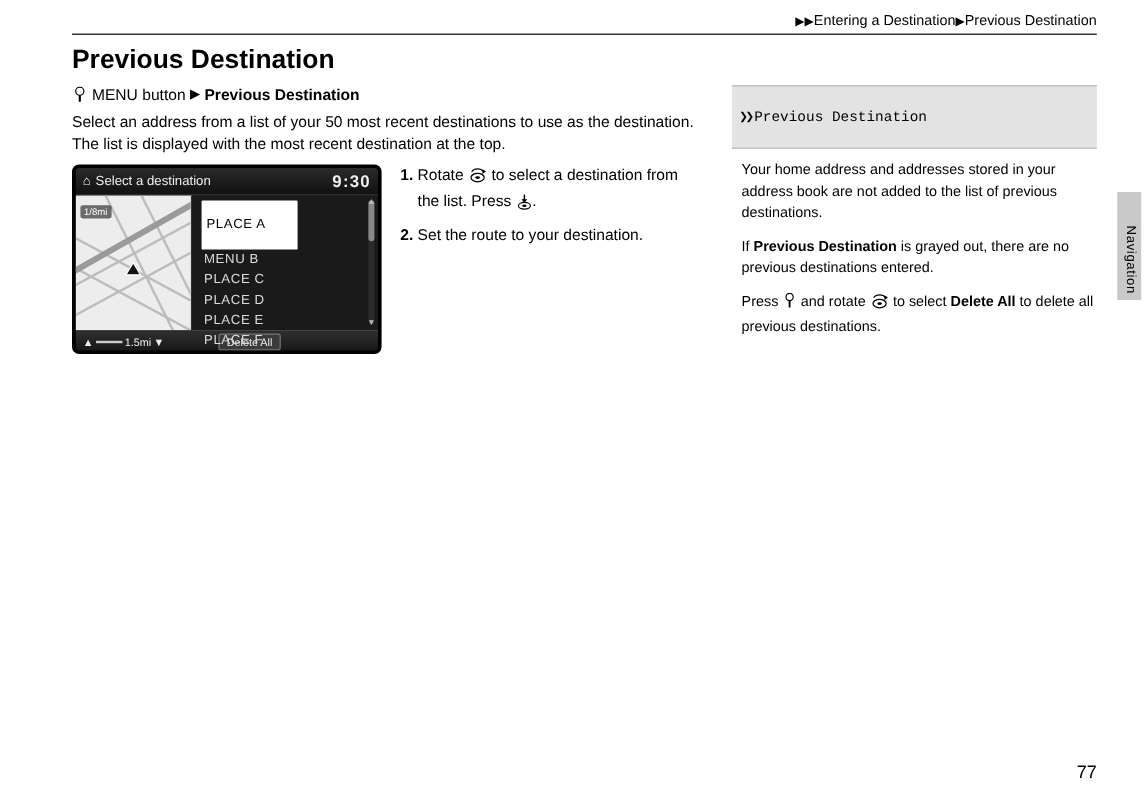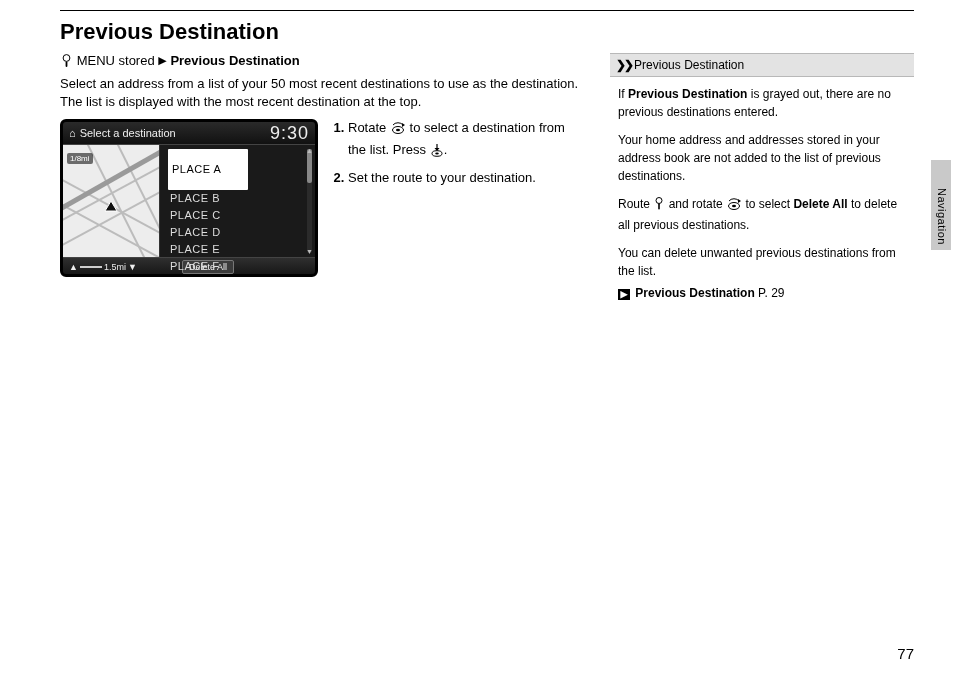--- a/index.html
+++ b/index.html
@@ -11,21 +11,21 @@
   .columns{display:flex;gap:30px;}
   .col-left{flex:0 0 520px;}
   .col-right{flex:1;}
   .menuline{font-size:13px;margin-bottom:4px;}
   .menuline .tri{font-size:11px;display:inline-block;transform:translateY(-1px);}
   .intro{font-size:13px;line-height:1.4;margin-bottom:8px;}
   .imgrow{display:flex;gap:14px;align-items:flex-start;}
   .device{width:258px;height:158px;border:3px solid #000;border-radius:6px;background:#000;box-sizing:border-box;position:relative;overflow:hidden;font-family:Arial,sans-serif;}
   .dev-head{height:22px;background:linear-gradient(#2a2a2a,#111);display:flex;align-items:center;justify-content:space-between;padding:0 6px;color:#eee;font-size:11px;border-bottom:1px solid #444;}
   .dev-head .home{font-size:11px;margin-right:4px;}
-  .dev-head .clock{font-size:18px;font-weight:400;letter-spacing:1px;}
+  .dev-head .clock{font-size:14px;font-weight:700;letter-spacing:1px;}
   .dev-body{display:flex;height:112px;}
   .dev-map{flex:0 0 96px;background:#e9e9e9;position:relative;border-right:1px solid #333;overflow:hidden;}
   .dev-map svg{position:absolute;inset:0;width:100%;height:100%;}
   .dev-map .tag{position:absolute;top:8px;left:4px;font-size:8px;background:rgba(0,0,0,.55);color:#fff;padding:1px 3px;border-radius:2px;}
   .dev-list{flex:1;background:#1a1a1a;padding:4px 8px 4px 10px;display:flex;flex-direction:column;justify-content:flex-start;position:relative;}
   .dev-item{color:#ddd;font-size:11px;line-height:17px;letter-spacing:.5px;height:17px;}
   .dev-item.sel{background:#fff;color:#000;padding:12px 4px;margin-left:-2px;border-radius:1px;font-weight:400;width:72px;}
   .dev-scroll{position:absolute;right:3px;top:4px;width:5px;height:104px;background:#2b2b2b;border-radius:2px;}
   .dev-scroll::before{content:"";position:absolute;top:0;left:0;right:0;height:34px;background:#888;border-radius:2px;}
   .dev-scroll .up,.dev-scroll .dn{position:absolute;left:-1px;font-size:7px;color:#bbb;}
@@ -34,48 +34,51 @@
   .dev-foot{height:18px;background:linear-gradient(#2f2f2f,#151515);display:flex;align-items:center;justify-content:space-between;padding:0 6px;color:#eee;font-size:9px;border-top:1px solid #444;}
   .dev-foot .scale{display:flex;align-items:center;gap:2px;}
   .dev-foot .scale .bar{width:22px;height:2px;background:#ccc;position:relative;}
   .dev-foot .da{background:#3b3b3b;border:1px solid #777;padding:1px 6px;border-radius:2px;font-size:9px;}
   .steps{flex:1;font-size:13px;line-height:1.45;}
   .steps ol{margin:0;padding:0 0 0 16px;}
   .steps li{margin-bottom:6px;}
   .steps li::marker{font-weight:700;}
   .linkref{margin-top:2px;font-size:12px;}
   .linkref .sq{display:inline-block;width:12px;height:11px;background:#000;color:#fff;font-size:9px;line-height:11px;text-align:center;font-weight:700;vertical-align:0;margin-right:2px;}
-  .info-head{background:#e3e3e3;border-top:1px solid #b8b8b8;border-bottom:1px solid #b8b8b8;font-size:12px;padding:4px 6px;margin-bottom:8px;}
+  .info-head{background:#e3e3e3;border-top:1px solid #b8b8b8;border-bottom:1px solid #b8b8b8;font-size:12px;padding:18px 6px;margin-bottom:8px;font-family:Liberation Mono, monospace;}
   .info-head .dbl{font-weight:700;letter-spacing:-2px;margin-right:2px;}
   .note{font-size:12px;line-height:1.5;margin-bottom:10px;padding:0 2px 0 8px;}
   .side-tab{position:absolute;right:3px;top:160px;width:20px;height:90px;background:#c9c9c9;}
   .side-label{position:absolute;right:6px;top:188px;font-size:11px;writing-mode:vertical-rl;letter-spacing:.5px;}
-  .pagenum{position:absolute;right:40px;bottom:12px;font-size:15px;}
+  .pagenum{position:absolute;right:40px;bottom:22px;font-size:15px;}
   .ico{display:inline-block;vertical-align:-3px;}
   b{font-weight:700;}
 </style>
 </head>
 <body>
 <div class="page">
 
+  <div class="breadcrumb">
+    <span class="tri">▶</span><span class="tri">▶</span><span>Entering a Destination</span><span class="tri">▶</span><span>Previous Destination</span>
+  </div>
   <hr class="rule">
 
   <h1 class="title">Previous Destination</h1>
 
   <div class="columns">
     <div class="col-left">
 
       <div class="menuline">
         <span class="ico">
           <svg width="13" height="14" viewBox="0 0 13 14">
               <circle cx="6.5" cy="4" r="3.4" fill="none" stroke="#000" stroke-width="1"></circle>
               <rect x="5.6" y="7.5" width="1.8" height="5.5" rx="0.9" fill="#000"></rect>
             </svg>
         </span>
-        <span>MENU stored</span>
+        <span>MENU button</span>
         <span class="tri">▶</span>
         <b>Previous Destination</b>
       </div>
 
       <div class="intro">Select an address from a list of your 50 most recent destinations to use as the destination. The list is displayed with the most recent destination at the top.</div>
 
       <div class="imgrow">
         <div class="device">
           <div class="dev-head">
             <span><span class="home">⌂</span><span>Select a destination</span></span>
@@ -95,21 +98,21 @@
                 </g>
                 <g stroke="#9a9a9a" stroke-width="5" fill="none">
                     <path d="M-10 68 L110 0"></path>
                   </g>
                 <polygon points="48,56 54,66 42,66" fill="#111" stroke="#fff" stroke-width="1"></polygon>
               </svg>
               <div class="tag">1/8mi</div>
             </div>
             <div class="dev-list">
               <div class="dev-item sel">PLACE A</div>
-              <div class="dev-item">PLACE B</div>
+              <div class="dev-item">MENU B</div>
               <div class="dev-item">PLACE C</div>
               <div class="dev-item">PLACE D</div>
               <div class="dev-item">PLACE E</div>
               <div class="dev-item">PLACE F</div>
               <div class="dev-scroll">
                   <span class="up">▲</span>
                   <span class="dn">▼</span>
                 </div>
             </div>
           </div>
@@ -145,42 +148,34 @@
             </li>
           </ol>
         </div>
       </div>
     </div>
 
     <div class="col-right">
       <div class="info-head">
         <span class="dbl">❯❯</span><span>Previous Destination</span>
       </div>
+      <div class="note">Your home address and addresses stored in your address book are not added to the list of previous destinations.</div>
       <div class="note">
         <span>If </span><b>Previous Destination</b><span> is grayed out, there are no previous destinations entered.</span>
       </div>
-      <div class="note">Your home address and addresses stored in your address book are not added to the list of previous destinations.</div>
       <div class="note">
-        <span>Route </span><span class="ico"><svg width="12" height="14" viewBox="0 0 12 14">
+        <span>Press </span><span class="ico"><svg width="12" height="14" viewBox="0 0 12 14">
               <circle cx="6" cy="3.5" r="3" fill="none" stroke="#000" stroke-width="1"></circle>
               <rect x="5.2" y="6.5" width="1.6" height="6" rx=".8" fill="#000"></rect>
             </svg></span><span> and rotate </span><span class="ico"><svg width="16" height="14" viewBox="0 0 16 14">
               <path d="M3 4 A6 5 0 0 1 13 4" fill="none" stroke="#000" stroke-width="1"></path>
               <polygon points="12,2 15,4 12,6" fill="#000"></polygon>
               <ellipse cx="8" cy="9" rx="5.5" ry="3.5" fill="none" stroke="#000" stroke-width="1"></ellipse>
               <ellipse cx="8" cy="9" rx="2" ry="1.2" fill="#000"></ellipse>
             </svg></span><span> to select </span><b>Delete All</b><span> to delete all previous destinations.</span>
-      </div>
-      <div class="note">
-        <span>You can delete unwanted previous destinations from the list.</span>
-        <div class="linkref" style="margin-top:4px">
-          <span class="sq">▶</span>
-          <b>Previous Destination</b>
-          <span>P. 29</span>
-        </div>
       </div>
     </div>
   </div>
 
   <div class="side-tab"></div>
   <div class="side-label">Navigation</div>
   <div class="pagenum">77</div>
 </div>
 
 </body></html>

